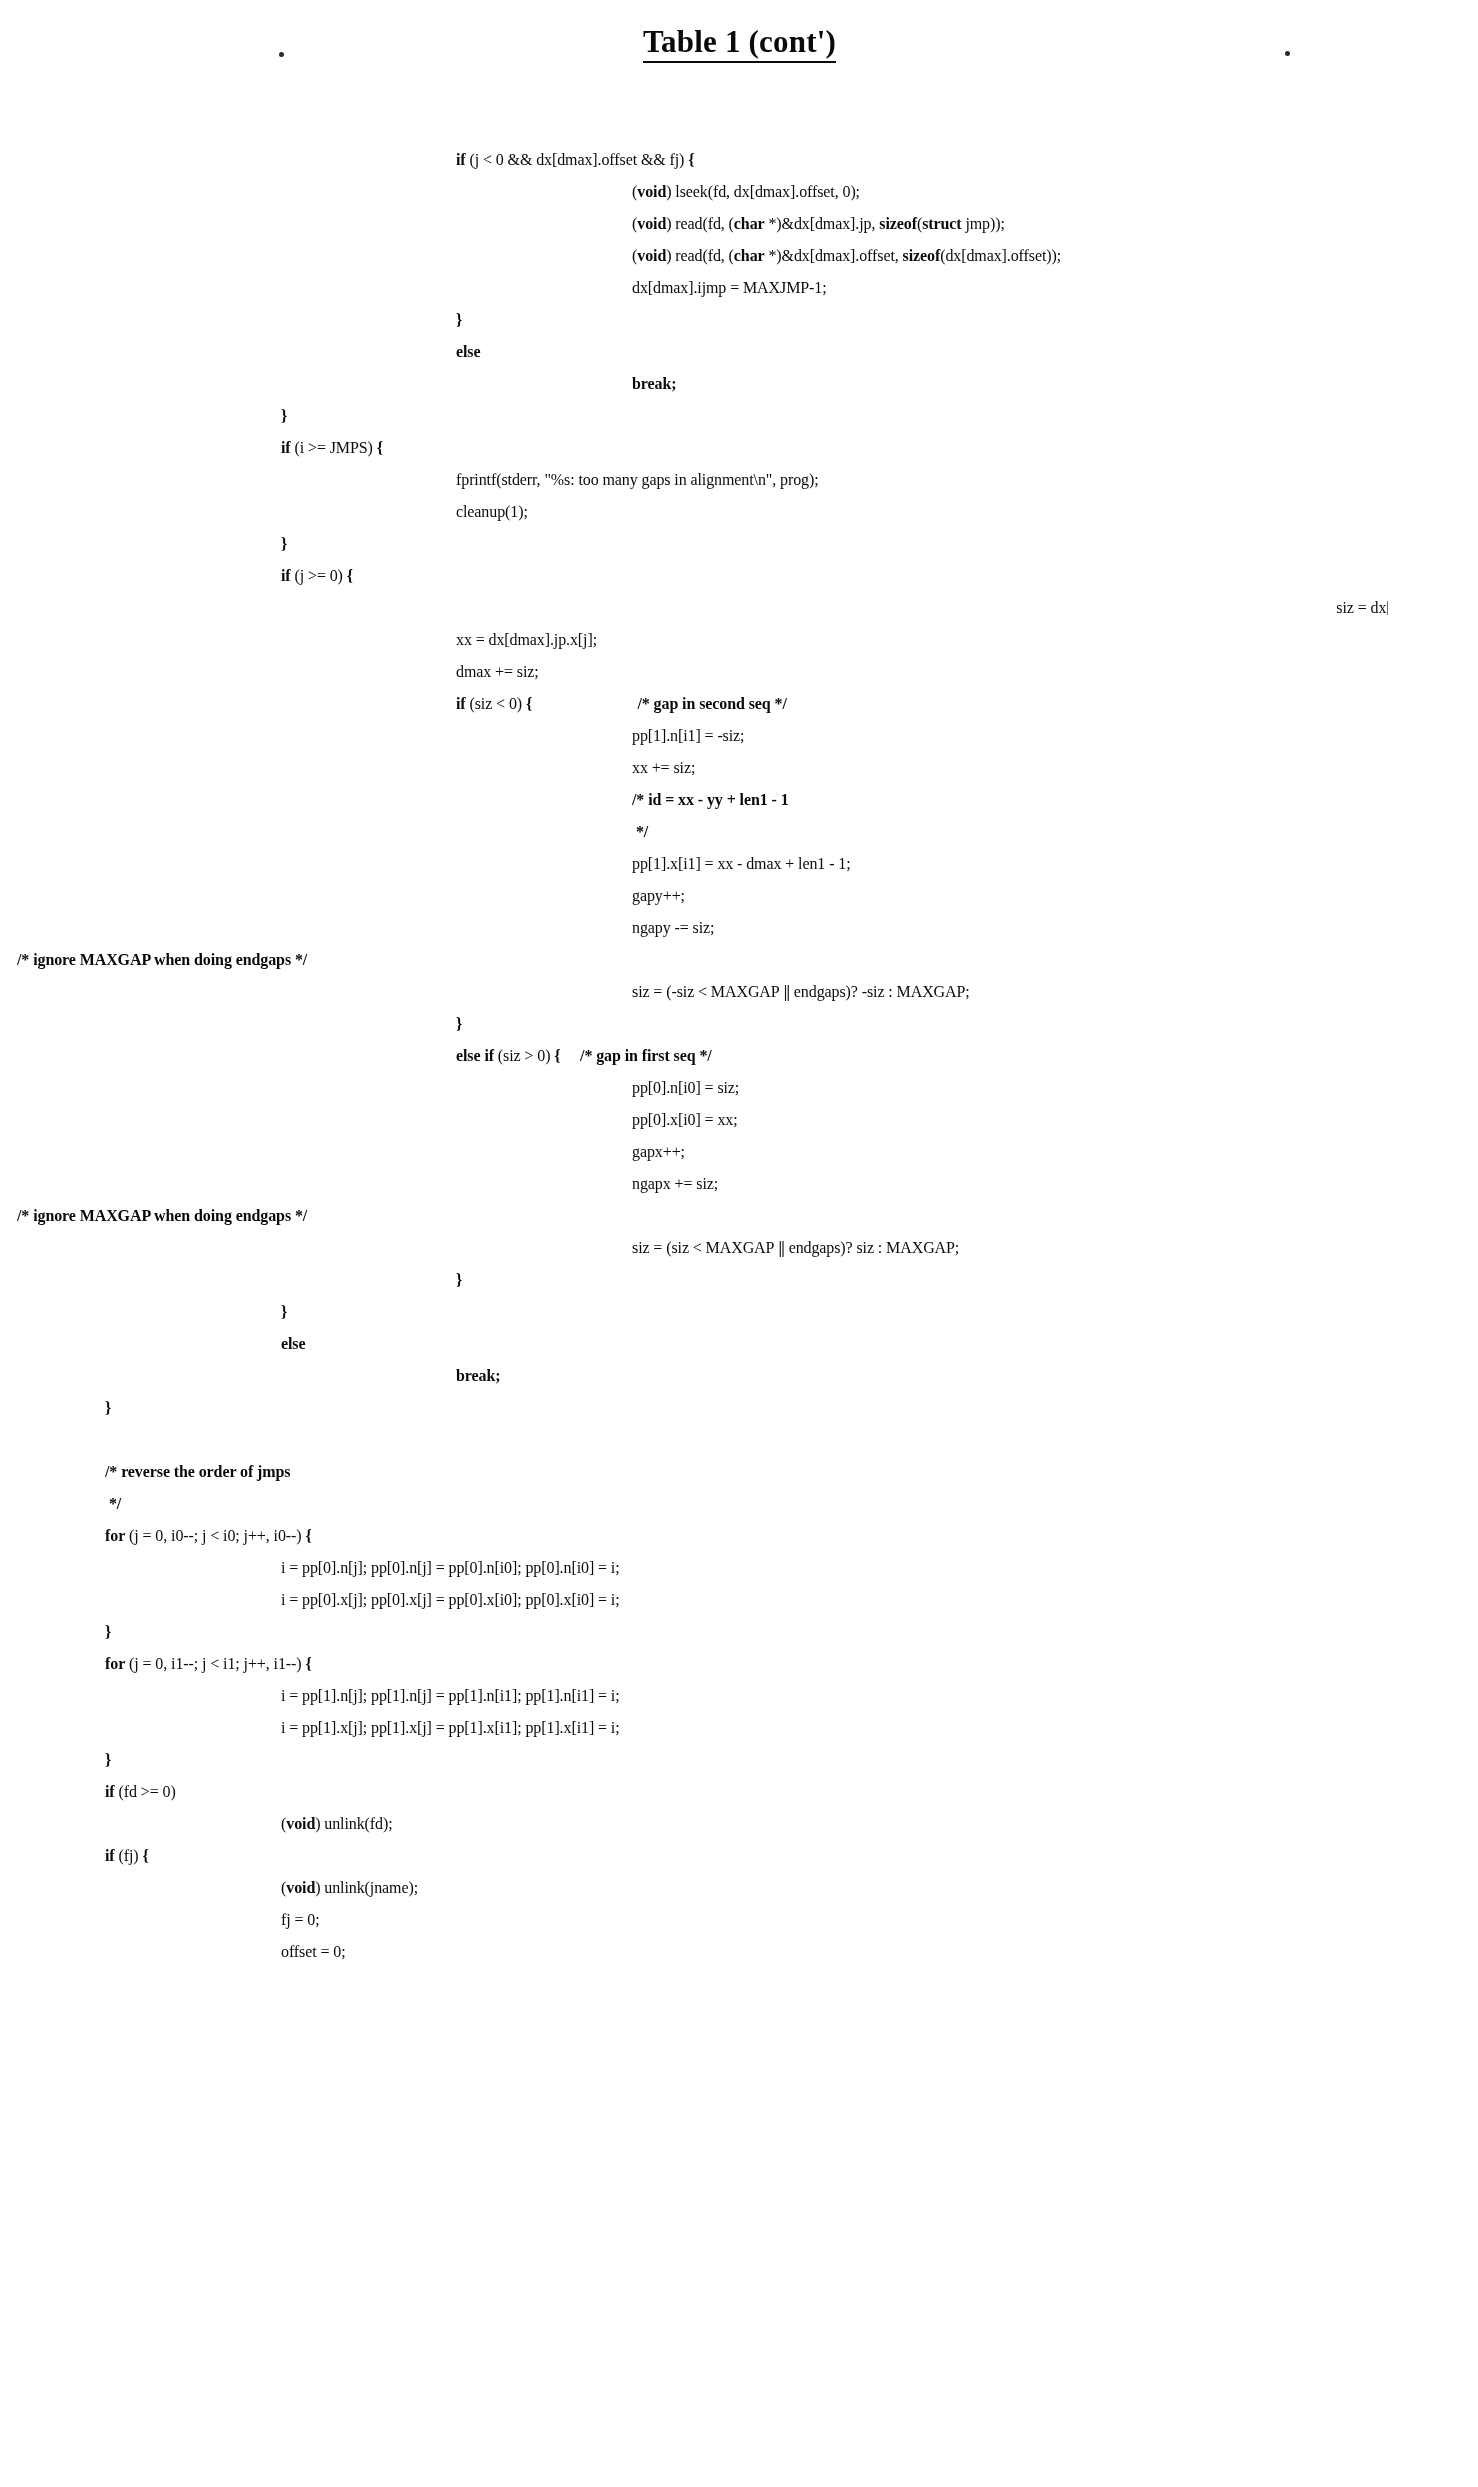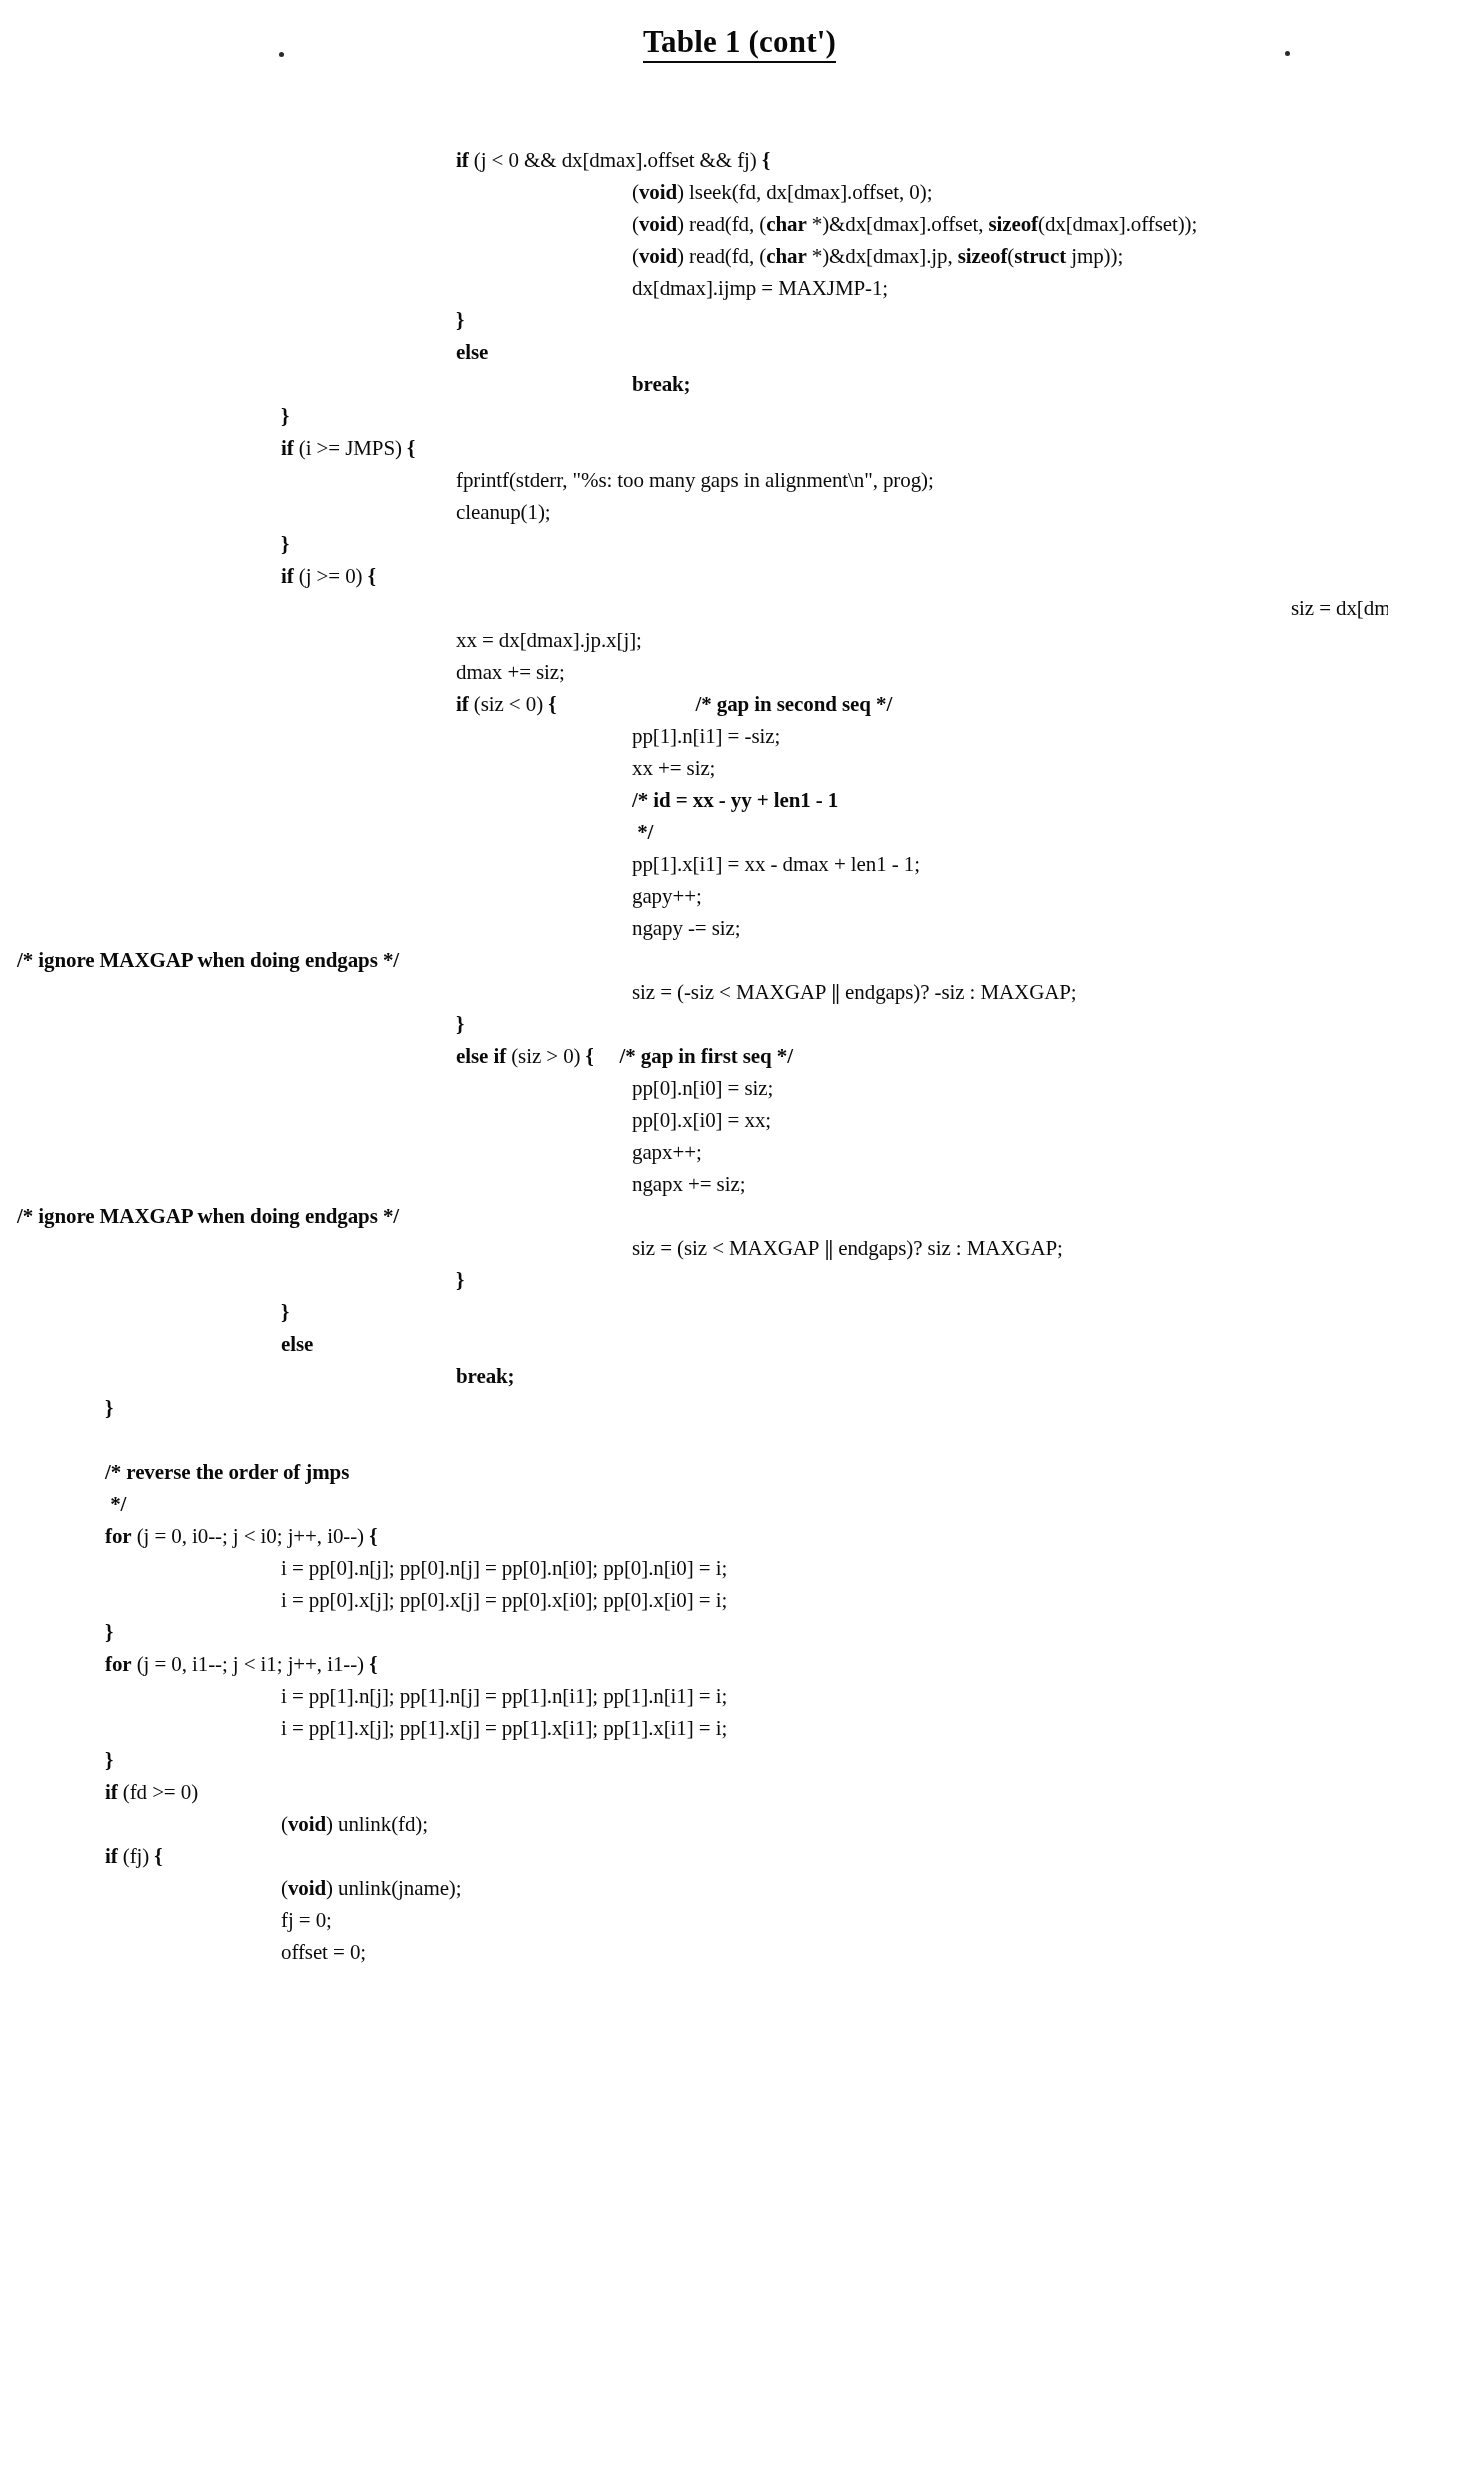--- a/index.html
+++ b/index.html
@@ -53,21 +53,21 @@
     top: 144px;
     left: 0;
     width: 1479px;
     font-size: 21.6px;
     line-height: 32px;
   }
   .code-line {
     white-space: pre;
     height: 32px;
     padding-left: 17px;
-    font-size: 21px;
+    font-size: 16px;
     letter-spacing: -0.1px;
   }
   .code-line b {
     font-weight: bold;
   }
   
   .dbar {
     font-weight: bold;
     letter-spacing: -0.8px;
     padding: 0 0.8px;
@@ -81,22 +81,22 @@
   <div id="title-block">
     <span id="page-title">Table 1 (cont')</span>
   </div>
 
   <span class="speck" id="speck-left"></span>
   <span class="speck" id="speck-right"></span>
 
   <div id="code-listing">
       <div class="code-line" style="padding-left: 456px;"><b>if</b><span> (j &lt; 0 &amp;&amp; dx[dmax].offset &amp;&amp; fj) </span><b>{</b></div>
       <div class="code-line" style="padding-left: 632px;"><span>(</span><b>void</b><span>) lseek(fd, dx[dmax].offset, 0);</span></div>
+      <div class="code-line" style="padding-left: 632px;"><span>(</span><b>void</b><span>) read(fd, (</span><b>char</b><span> *)&amp;dx[dmax].jp, </span><b>sizeof</b><span>(</span><b>struct</b><span> jmp));</span></div>
       <div class="code-line" style="padding-left: 632px;"><span>(</span><b>void</b><span>) read(fd, (</span><b>char</b><span> *)&amp;dx[dmax].offset, </span><b>sizeof</b><span>(dx[dmax].offset));</span></div>
-      <div class="code-line" style="padding-left: 632px;"><span>(</span><b>void</b><span>) read(fd, (</span><b>char</b><span> *)&amp;dx[dmax].jp, </span><b>sizeof</b><span>(</span><b>struct</b><span> jmp));</span></div>
       <div class="code-line" style="padding-left: 632px;"><span>dx[dmax].ijmp = MAXJMP-1;</span></div>
       <div class="code-line" style="padding-left: 456px;"><b>}</b></div>
       <div class="code-line" style="padding-left: 456px;"><b>else</b></div>
       <div class="code-line" style="padding-left: 632px;"><b>break;</b></div>
       <div class="code-line" style="padding-left: 281px;"><b>}</b></div>
       <div class="code-line" style="padding-left: 281px;"><b>if</b><span> (i &gt;= JMPS) </span><b>{</b></div>
       <div class="code-line" style="padding-left: 456px;"><span>fprintf(stderr, "%s: too many gaps in alignment\n", prog);</span></div>
       <div class="code-line" style="padding-left: 456px;"><span>cleanup(1);</span></div>
       <div class="code-line" style="padding-left: 281px;"><b>}</b></div>
       <div class="code-line" style="padding-left: 281px;"><b>if</b><span> (j &gt;= 0) </span><b>{</b></div>

